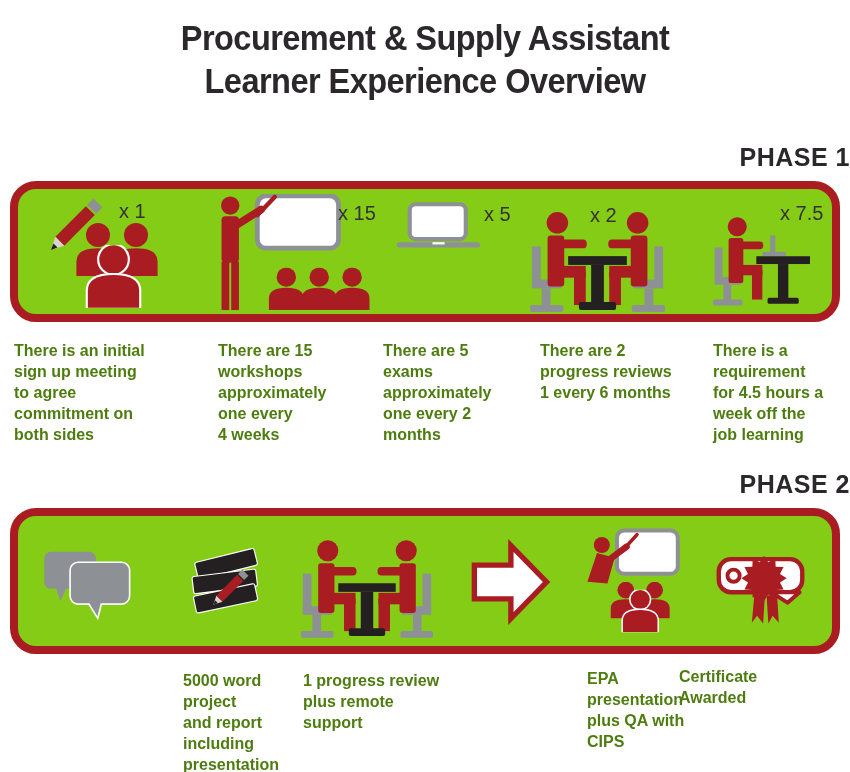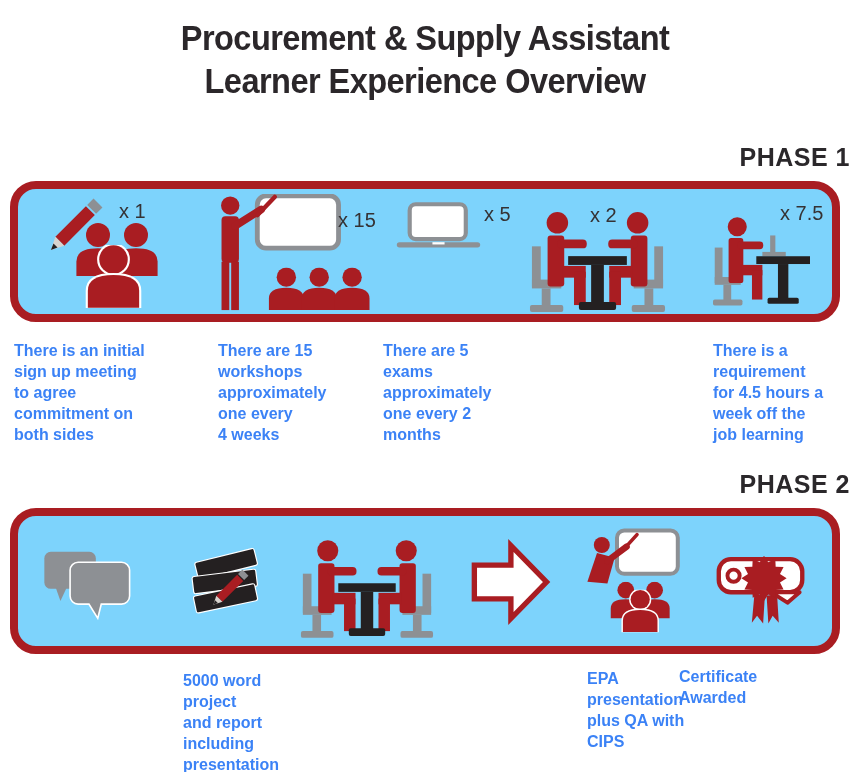--- a/index.html
+++ b/index.html
@@ -4,25 +4,25 @@
 <style>
   html,body{margin:0;padding:0;background:#fff;}
   .page{position:relative;width:850px;height:772px;background:#fff;overflow:hidden;
         font-family:Liberation Sans, sans-serif;}
   .title{position:absolute;top:16px;left:0;width:100%;text-align:center;
          font-size:35px;font-weight:700;letter-spacing:-0.6px;line-height:43px;
          color:#2b272a;transform:scaleX(0.93);}
   .phase-heading{position:absolute;left:0;width:100%;text-align:right;
          font-size:25px;font-weight:700;letter-spacing:0.5px;color:#2b282b;}
   .phasebox{position:absolute;left:10px;width:830px;border:8px solid #a91d22;
-         border-radius:26px;background:#7dd3fc;box-sizing:border-box;}
+         border-radius:26px;background:#84cc16;box-sizing:border-box;}
   .icon{position:absolute;display:block;}
   .mult{position:absolute;font-size:20px;color:#353234;white-space:nowrap;}
   .desc{position:absolute;font-size:16px;font-weight:700;line-height:21px;
-        color:#3b82f6;white-space:pre-line;}
+        color:#4d7c0f;white-space:pre-line;}
   .hidden-defs{position:absolute;width:0;height:0;overflow:hidden;}
 </style>
 </head>
 <body>
 
 <div class="page">
 
   <svg class="hidden-defs" aria-hidden="true">
     <defs>
       <symbol id="sym-bust" viewBox="0 0 40 44">
@@ -142,21 +142,21 @@
 
   <div class="phasebox" style="top:181px;height:141px">
     <svg class="icon" style="left:18px;top:8px;width:125px;height:112px">
         <use href="#sym-signup"></use>
       </svg>
     <span class="mult" style="left:101px;top:11px">x 1</span>
 
     <svg class="icon" style="left:198px;top:5px;width:160px;height:118px">
         <use href="#sym-workshop"></use>
       </svg>
-    <span class="mult" style="left:320px;top:20px">x 15</span>
+    <span class="mult" style="left:320px;top:13px">x 15</span>
 
     <svg class="icon" style="left:378px;top:13px;width:85px;height:47px">
         <use href="#sym-laptop"></use>
       </svg>
     <span class="mult" style="left:466px;top:14px">x 5</span>
 
     <svg class="icon" style="left:511px;top:20px;width:137px;height:106px">
         <use href="#sym-meeting"></use>
       </svg>
     <span class="mult" style="left:572px;top:15px">x 2</span>
@@ -175,20 +175,23 @@
   <div class="desc" style="left:218px;top:340px">There are 15
 workshops
 approximately
 one every
 4 weeks</div>
   <div class="desc" style="left:383px;top:340px">There are 5
 exams
 approximately
 one every 2
 months</div>
+  <div class="desc" style="left:540px;top:340px">There are 2
+progress reviews
+1 every 6 months</div>
   <div class="desc" style="left:713px;top:340px">There is a
 requirement
 for 4.5 hours a
 week off the
 job learning</div>
 
   <div class="phase-heading" style="top:470px">PHASE 2</div>
 
   <div class="phasebox" style="top:508px;height:146px">
     <svg class="icon" style="left:23px;top:31px;width:100px;height:74px">
@@ -209,20 +212,23 @@
     <svg class="icon" style="left:697px;top:31px;width:98px;height:80px">
         <use href="#sym-cert"></use>
       </svg>
   </div>
 
   <div class="desc" style="left:183px;top:670px">5000 word
 project
 and report
 including
 presentation</div>
+  <div class="desc" style="left:303px;top:670px">1 progress review
+plus remote
+support</div>
   <div class="desc" style="left:587px;top:668px">EPA
 presentation
 plus QA with
 CIPS</div>
   <div class="desc" style="left:679px;top:666px">Certificate
 Awarded</div>
 
 </div>
 
 </body></html>

